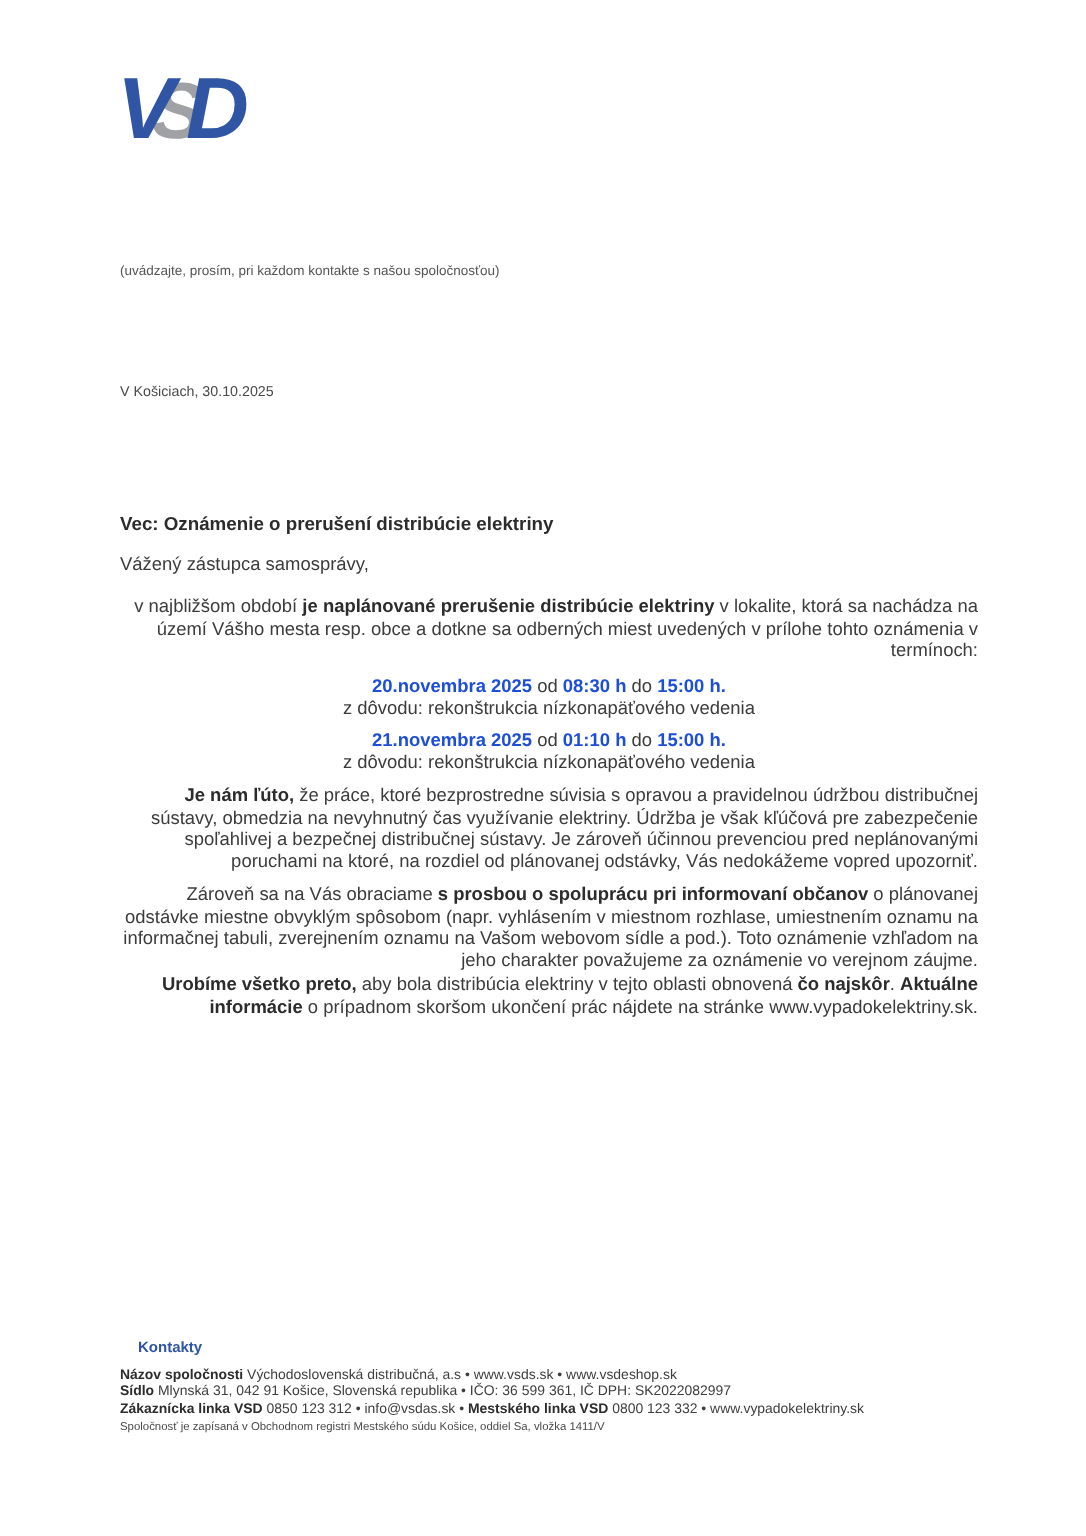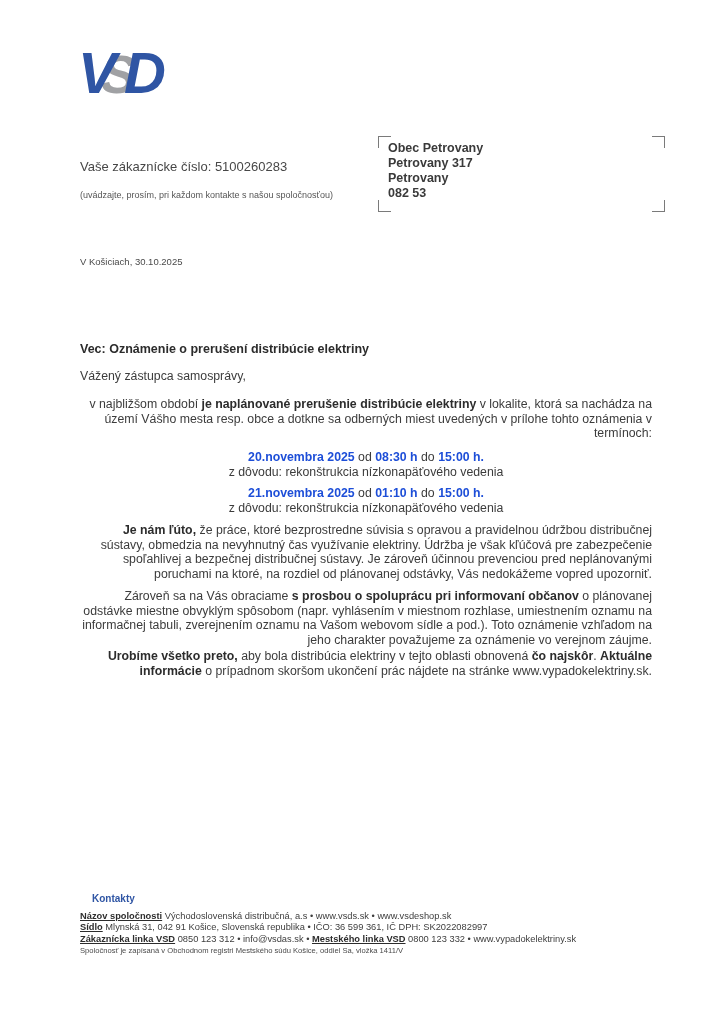--- a/index.html
+++ b/index.html
@@ -50,51 +50,38 @@
   .outages { position: absolute; left: 80px; top: 450px; width: 572px; text-align: center; }
   .outage { margin-bottom: 6px; }
   .outage-date { font-size: 12.3px; line-height: 15px; }
   .outage-date b { color: #1d4ed8; }
   .outage-reason { font-size: 12.3px; line-height: 15px; }
 
   
   .footer { position: absolute; left: 80px; top: 893px; width: 610px; }
   .footer-heading { font-size: 10px; font-weight: bold; color: #2f55a4; margin-bottom: 7px; padding-left: 12px; }
   .footer-line { font-size: 9.3px; line-height: 11.4px; color: #3d3d3d; }
-  .footer-line b { color: #2c2c2c; text-decoration: underline; }
+  .footer-line b { color: #2c2c2c; }
   .footer-small { font-size: 7.6px; margin-top: 1px; color: #4a4a4a; }
 </style>
 </head>
 <body>
 
 <div class="page">
 
   <div class="logo">
     <span class="logo-v">V</span>
     <span class="logo-s">S</span>
     <span class="logo-d">D</span>
   </div>
 
   <div class="customer">
-    <div class="customer-number">Vaše zákaznícke číslo: 5100260283</div>
     <div class="customer-note">(uvádzajte, prosím, pri každom kontakte s našou spoločnosťou)</div>
   </div>
 
-  <div class="addr-window">
-    <div class="bracket tl"></div>
-    <div class="bracket tr"></div>
-    <div class="bracket bl"></div>
-    <div class="bracket br"></div>
-    <div class="addr">
-      <div>Obec Petrovany</div>
-      <div>Petrovany 317</div>
-      <div>Petrovany</div>
-      <div>082 53</div>
-    </div>
-  </div>
 
   <div class="dateline">V Košiciach, 30.10.2025</div>
 
   <div class="subject">Vec: Oznámenie o prerušení distribúcie elektriny</div>
 
   <div class="salutation">Vážený zástupca samosprávy,</div>
 
   <p class="body p1"><span>v najbližšom období </span><b>je naplánované prerušenie distribúcie elektriny</b><span> v lokalite, ktorá sa nachádza na území Vášho mesta resp. obce a dotkne sa odberných miest uvedených v prílohe tohto oznámenia v termínoch:</span></p>
 
   <div class="outages">

